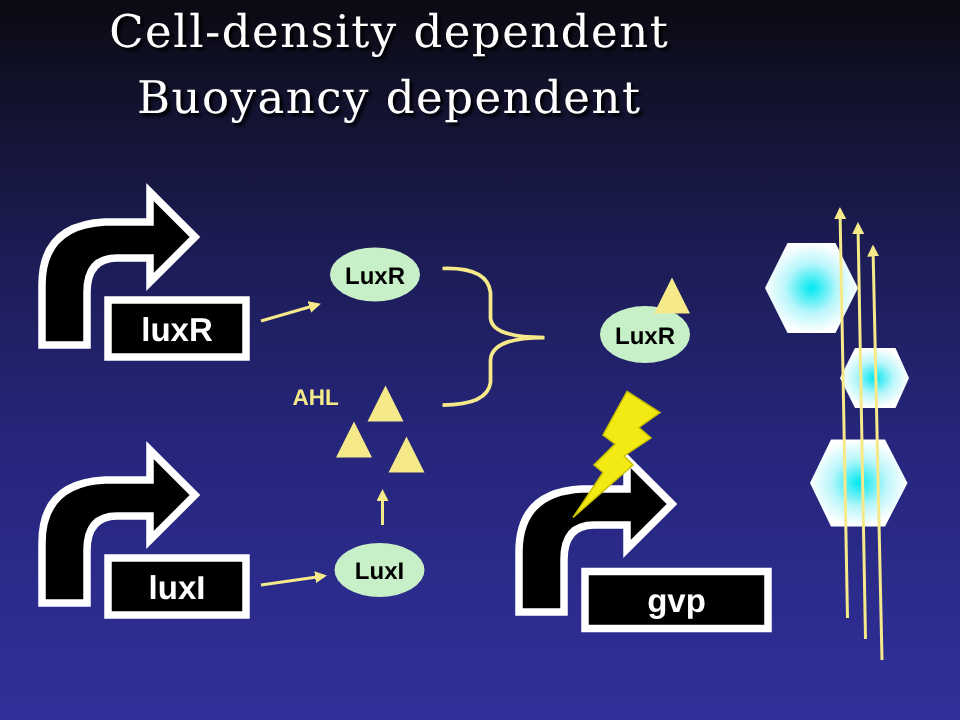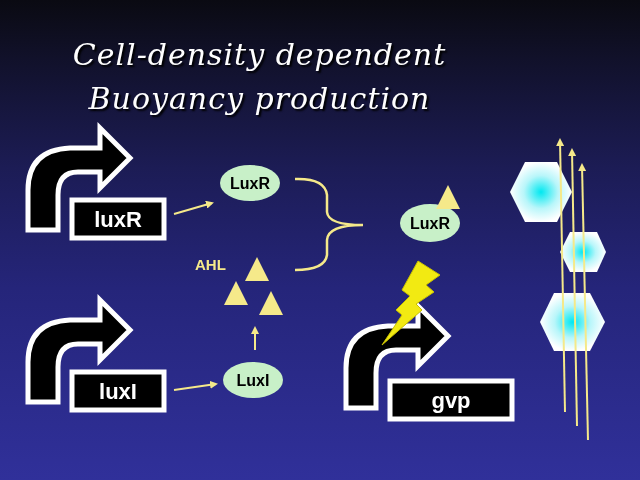--- a/index.html
+++ b/index.html
@@ -3,37 +3,36 @@
 <meta charset="utf-8">
 <style>
   html, body { margin:0; padding:0; }
   body {
     width:640px; height:480px; overflow:hidden; position:relative;
     background: linear-gradient(to bottom, #0a0a12 0%, #11112a 12%, #1c1c55 35%, #25257a 60%, #2c2c8e 85%, #30309a 100%);
     font-family: "Liberation Sans", sans-serif;
   }
   .title {
     position:absolute; left:0; width:519px; text-align:center;
-    color:#ffffff; font-family:"DejaVu Serif", serif; font-style:italic;
+    color:#ffffff; font-family:"DejaVu Serif", serif; 
     font-size:30px; letter-spacing:1px;
     text-shadow: 2px 2px 2px #000;
-    margin-top: 33px;
   }
   #title1 { top:4px; }
   #title2 { top:48px; }
   svg.diagram { position:absolute; left:0; top:0; }
   .gene-label { font-family:"Liberation Sans", sans-serif; font-weight:bold; font-size:22px; fill:#ffffff; }
   .prot-label { font-family:"Liberation Sans", sans-serif; font-weight:bold; font-size:16px; fill:#000000; }
   .ahl-label { font-family:"Liberation Sans", sans-serif; font-weight:bold; font-size:15px; fill:#f5e98a; }
 </style>
 </head>
 <body>
 
 <div class="title" id="title1">Cell-density dependent</div>
-<div class="title" id="title2">Buoyancy production</div>
+<div class="title" id="title2">Buoyancy dependent</div>
 
 <svg class="diagram" width="640" height="480" viewBox="0 0 640 480">
   <defs>
     <radialGradient id="vesGrad" cx="50%" cy="50%" r="50%">
       <stop offset="0%" stop-color="#00e8f0"></stop>
       <stop offset="55%" stop-color="#b8f6fa"></stop>
       <stop offset="100%" stop-color="#ffffff"></stop>
     </radialGradient>
     <marker id="arrowHead" markerWidth="8" markerHeight="8" refX="6" refY="4" orient="auto" markerUnits="userSpaceOnUse">
       <path d="M0,0 L8,4 L0,8 Z" fill="#f5e98a"></path>

